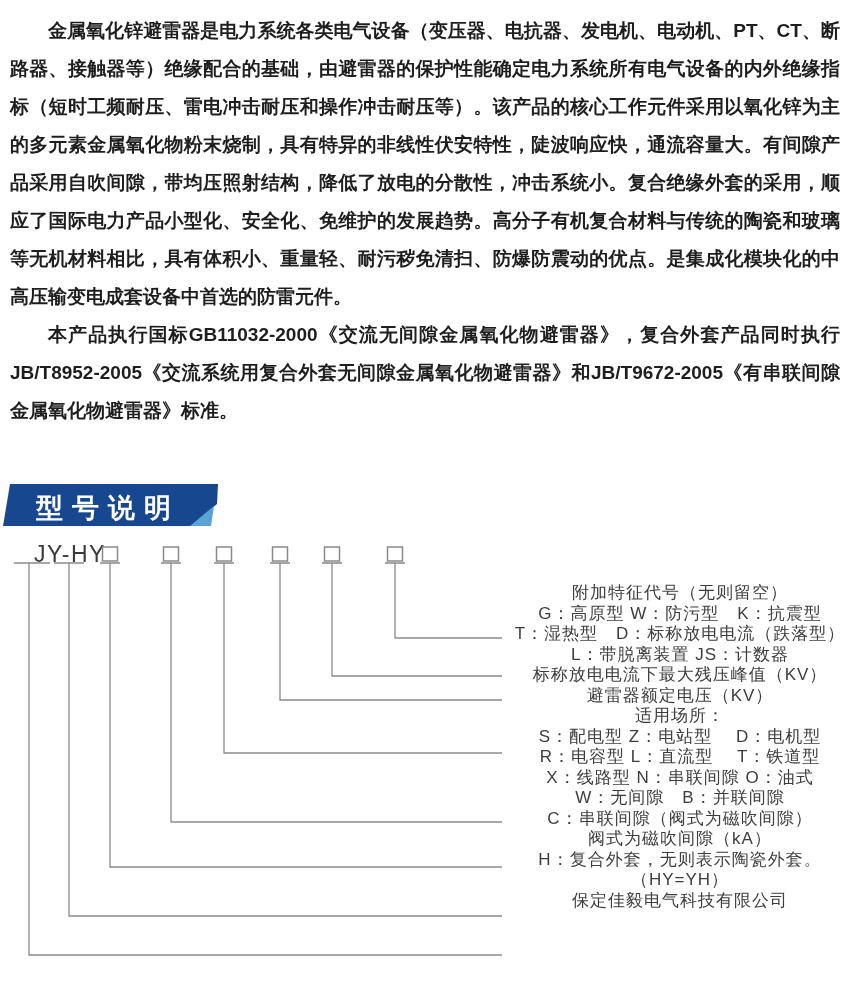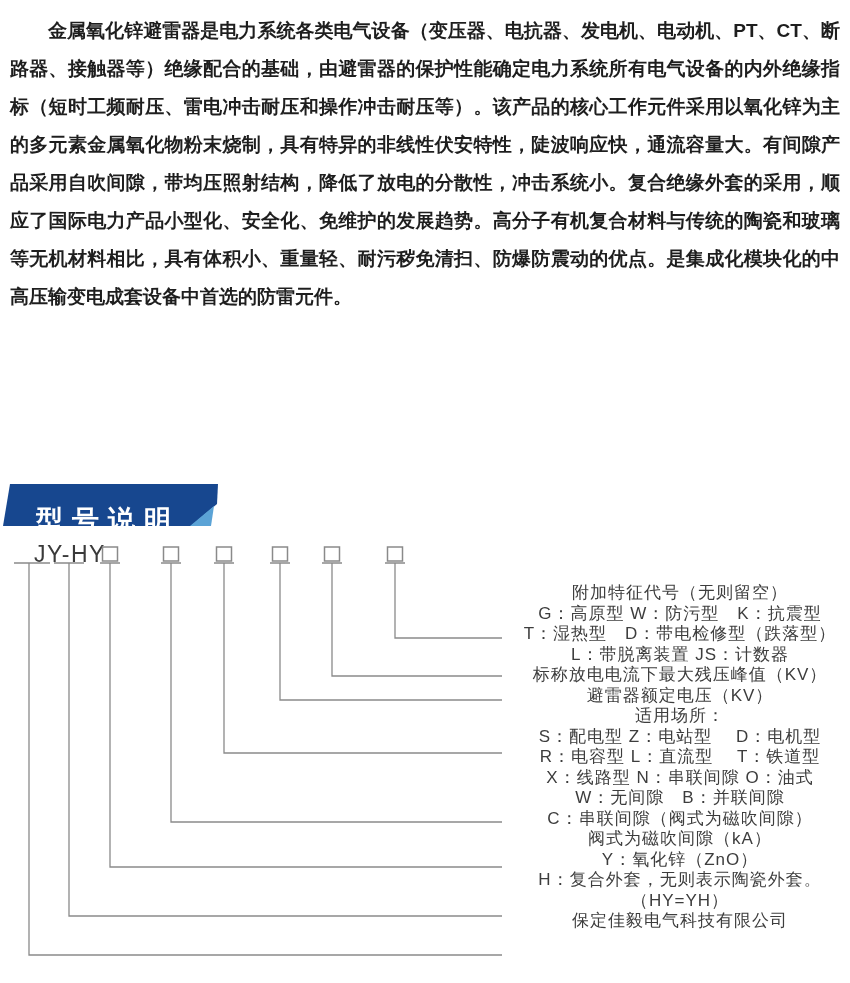--- a/index.html
+++ b/index.html
@@ -30,21 +30,21 @@
   .banner {
     position: absolute;
     top: 480px;
     left: 0;
     width: 230px;
     height: 50px;
   }
   .banner svg { position: absolute; top: 0; left: 0; }
   .banner-title {
     position: absolute;
-    top: 16px;
+    top: 4px;
     left: 36px;
     line-height: 48px;
     color: #ffffff;
     font-size: 27px;
     font-weight: 700;
     letter-spacing: 9px;
     white-space: nowrap;
   }
 
   
@@ -83,20 +83,21 @@
     text-align: center;
   }
 </style>
 </head>
 <body>
 
 <div class="page">
 
   <section class="intro">
     <p>金属氧化锌避雷器是电力系统各类电气设备（变压器、电抗器、发电机、电动机、PT、CT、断路器、接触器等）绝缘配合的基础，由避雷器的保护性能确定电力系统所有电气设备的内外绝缘指标（短时工频耐压、雷电冲击耐压和操作冲击耐压等）。该产品的核心工作元件采用以氧化锌为主的多元素金属氧化物粉末烧制，具有特异的非线性伏安特性，陡波响应快，通流容量大。有间隙产品采用自吹间隙，带均压照射结构，降低了放电的分散性，冲击系统小。复合绝缘外套的采用，顺应了国际电力产品小型化、安全化、免维护的发展趋势。高分子有机复合材料与传统的陶瓷和玻璃等无机材料相比，具有体积小、重量轻、耐污秽免清扫、防爆防震动的优点。是集成化模块化的中高压输变电成套设备中首选的防雷元件。</p>
+    <p>本产品执行国标GB11032-2000《交流无间隙金属氧化物避雷器》，复合外套产品同时执行JB/T8952-2005《交流系统用复合外套无间隙金属氧化物避雷器》和JB/T9672-2005《有串联间隙金属氧化物避雷器》标准。</p>
   </section>
 
   <div class="banner">
     <svg width="230" height="50" viewBox="0 0 230 50">
       <polygon points="10,4 218,4 217,24 191,46 3,46" fill="#17478f"></polygon>
       <polygon points="214,26 190,46 211,46" fill="#5ba3d6"></polygon>
     </svg>
     <span class="banner-title">型号说明</span>
   </div>
 
@@ -132,30 +133,29 @@
       <path d="M171,23 V282 H502"></path>
       <path d="M110,23 V327 H502"></path>
       <path d="M69,23  V376 H502"></path>
       <path d="M29,23  V415 H502"></path>
     </g>
   </svg>
 
   <div class="legend">
     <div class="legend-line">附加特征代号（无则留空）</div>
     <div class="legend-line">G：高原型 W：防污型　K：抗震型</div>
-    <div class="legend-line">T：湿热型　D：带电检修型（跌落型）</div>
+    <div class="legend-line">T：湿热型　D：标称放电电流（跌落型）</div>
     <div class="legend-line">L：带脱离装置 JS：计数器</div>
     <div class="legend-line">标称放电电流下最大残压峰值（KV）</div>
     <div class="legend-line">避雷器额定电压（KV）</div>
     <div class="legend-line">适用场所：</div>
     <div class="legend-line">S：配电型 Z：电站型　 D：电机型</div>
     <div class="legend-line">R：电容型 L：直流型　 T：铁道型</div>
     <div class="legend-line">X：线路型 N：串联间隙 O：油式</div>
     <div class="legend-line">W：无间隙　B：并联间隙</div>
     <div class="legend-line">C：串联间隙（阀式为磁吹间隙）</div>
     <div class="legend-line">阀式为磁吹间隙（kA）</div>
-    <div class="legend-line">Y：氧化锌（ZnO）</div>
     <div class="legend-line">H：复合外套，无则表示陶瓷外套。</div>
     <div class="legend-line">（HY=YH）</div>
     <div class="legend-line">保定佳毅电气科技有限公司</div>
   </div>
 
 </div>
 
 </body></html>

